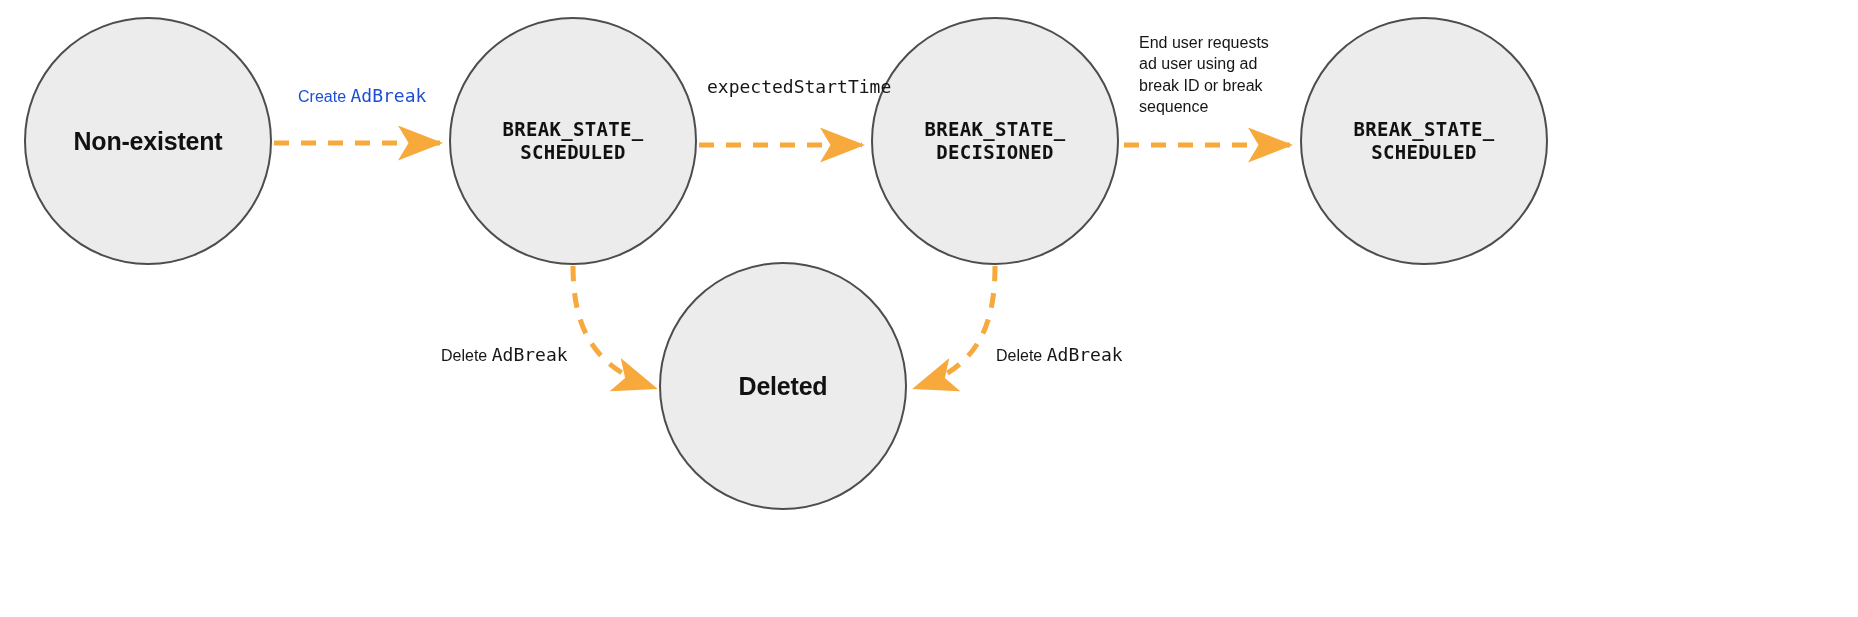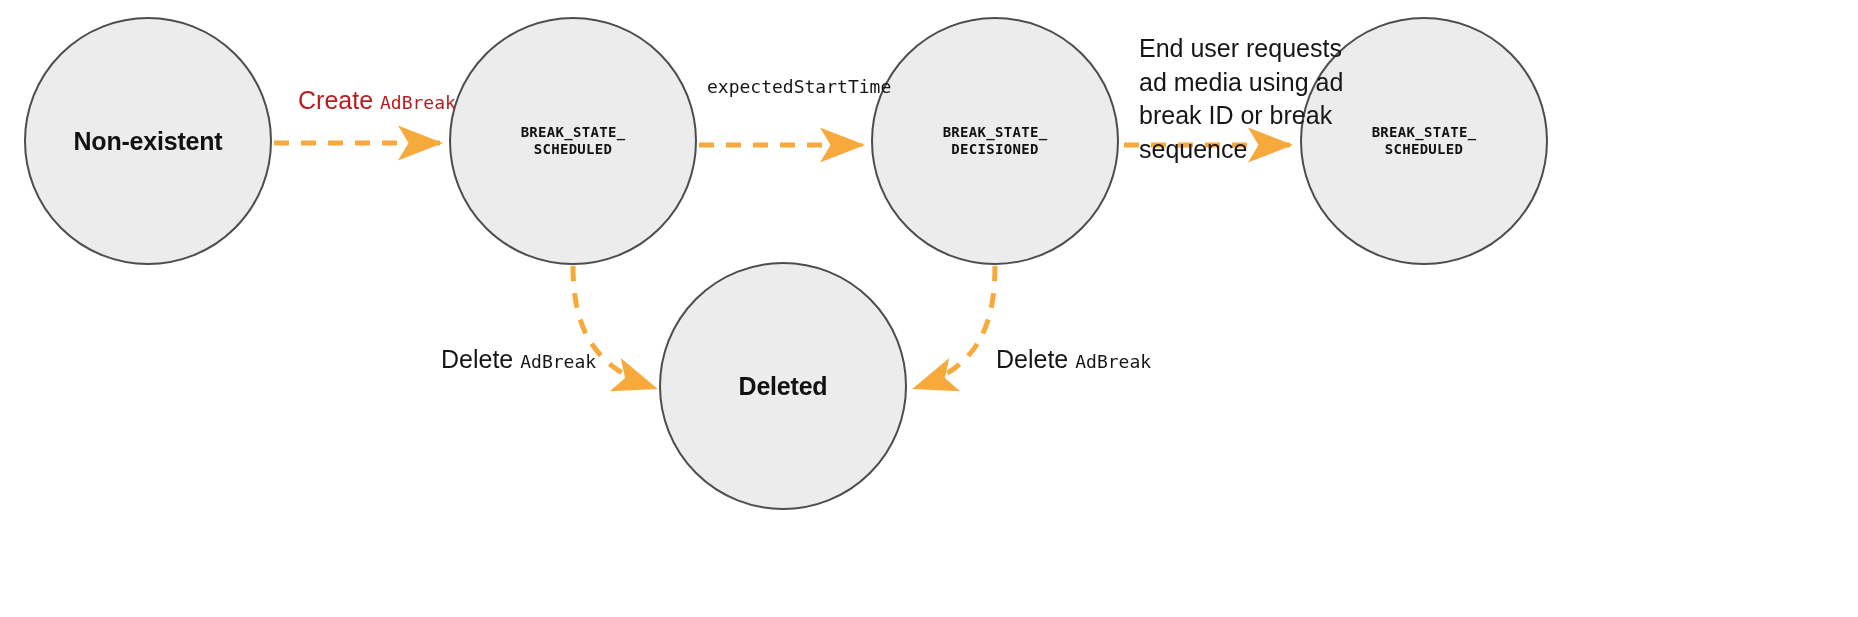--- a/index.html
+++ b/index.html
@@ -44,33 +44,33 @@
     font-weight: bold;
     pointer-events: none;
   }
   .node-label.sans {
     font-family: "Liberation Sans", sans-serif;
     font-size: 25px;
     letter-spacing: -0.2px;
   }
   .node-label.mono {
     font-family: "DejaVu Sans Mono", monospace;
-    font-size: 14px;
+    font-size: 19px;
     letter-spacing: 0.3px;
   }
   .edge-label {
     position: absolute;
     color: #161616;
     line-height: 1.34;
     white-space: nowrap;
     pointer-events: none;
   }
   .edge-label .sans {
     font-family: "Liberation Sans", sans-serif;
-    font-size: 25px;
+    font-size: 16px;
   }
   .edge-label .mono {
     font-family: "DejaVu Sans Mono", monospace;
     font-size: 18px;
   }
   .edge-label .ln {
     display: block;
   }
 </style>
 </head>
@@ -117,29 +117,29 @@
           <span class="ln" style="display: block;">SCHEDULED</span>
         </span>
       </div>
       <div class="node" style="left: 659px; top: 262px; width: 248px; height: 248px; background: rgb(236, 236, 236); border-color: rgb(77, 77, 77);">
         <span class="node-label sans">
           <span class="ln" style="display: block;">Deleted</span>
         </span>
       </div>
     </div>
   <div id="label-layer">
-      <div class="edge-label" style="left: 298px; top: 84px; color: #b91c1c;">
+      <div class="edge-label" style="left: 298px; top: 84px; color: #1d4ed8;">
         <span class="ln"><span class="sans">Create </span><span class="mono">AdBreak</span></span>
       </div>
       <div class="edge-label" style="left: 707px; top: 75px; color: rgb(22, 22, 22);">
         <span class="ln"><span class="mono">expectedStartTime</span></span>
       </div>
       <div class="edge-label" style="left: 1139px; top: 32px; color: rgb(22, 22, 22);">
         <span class="ln"><span class="sans">End user requests</span></span>
-        <span class="ln"><span class="sans">ad media using ad</span></span>
+        <span class="ln"><span class="sans">ad user using ad</span></span>
         <span class="ln"><span class="sans">break ID or break</span></span>
         <span class="ln"><span class="sans">sequence</span></span>
       </div>
       <div class="edge-label" style="left: 441px; top: 343px; color: rgb(22, 22, 22);">
         <span class="ln"><span class="sans">Delete </span><span class="mono">AdBreak</span></span>
       </div>
       <div class="edge-label" style="left: 996px; top: 343px; color: rgb(22, 22, 22);">
         <span class="ln"><span class="sans">Delete </span><span class="mono">AdBreak</span></span>
       </div>
     </div>

